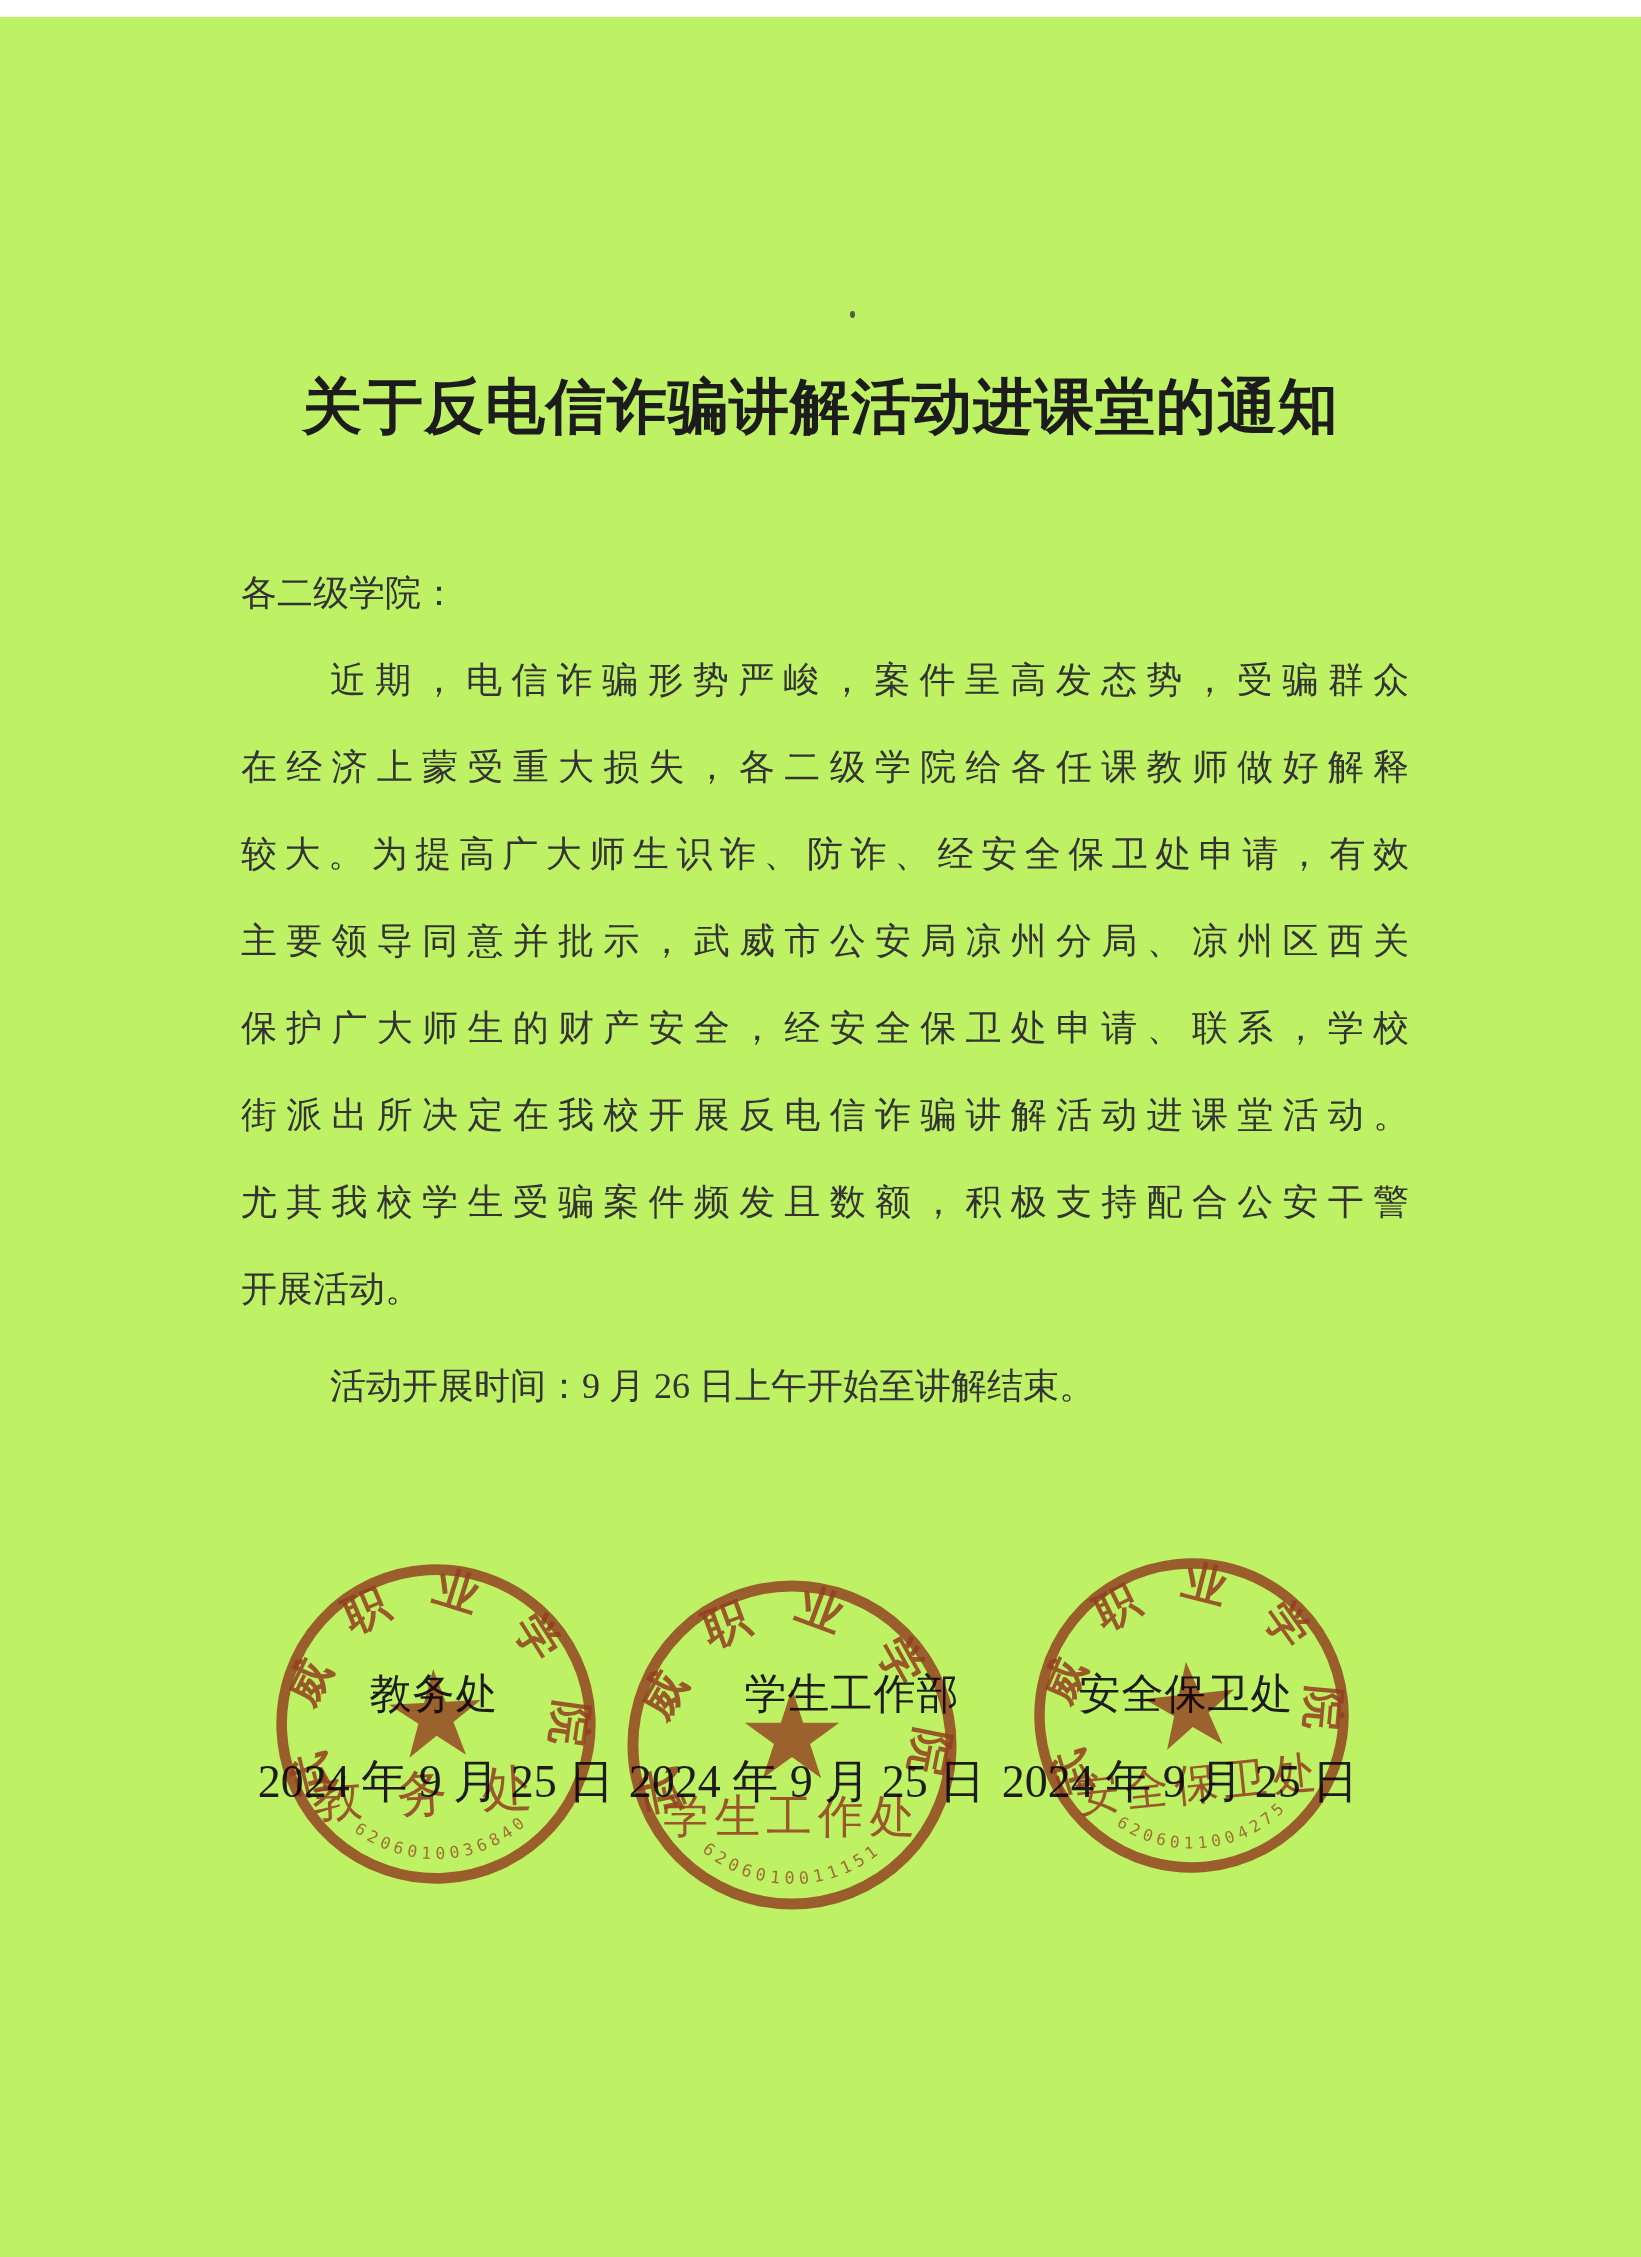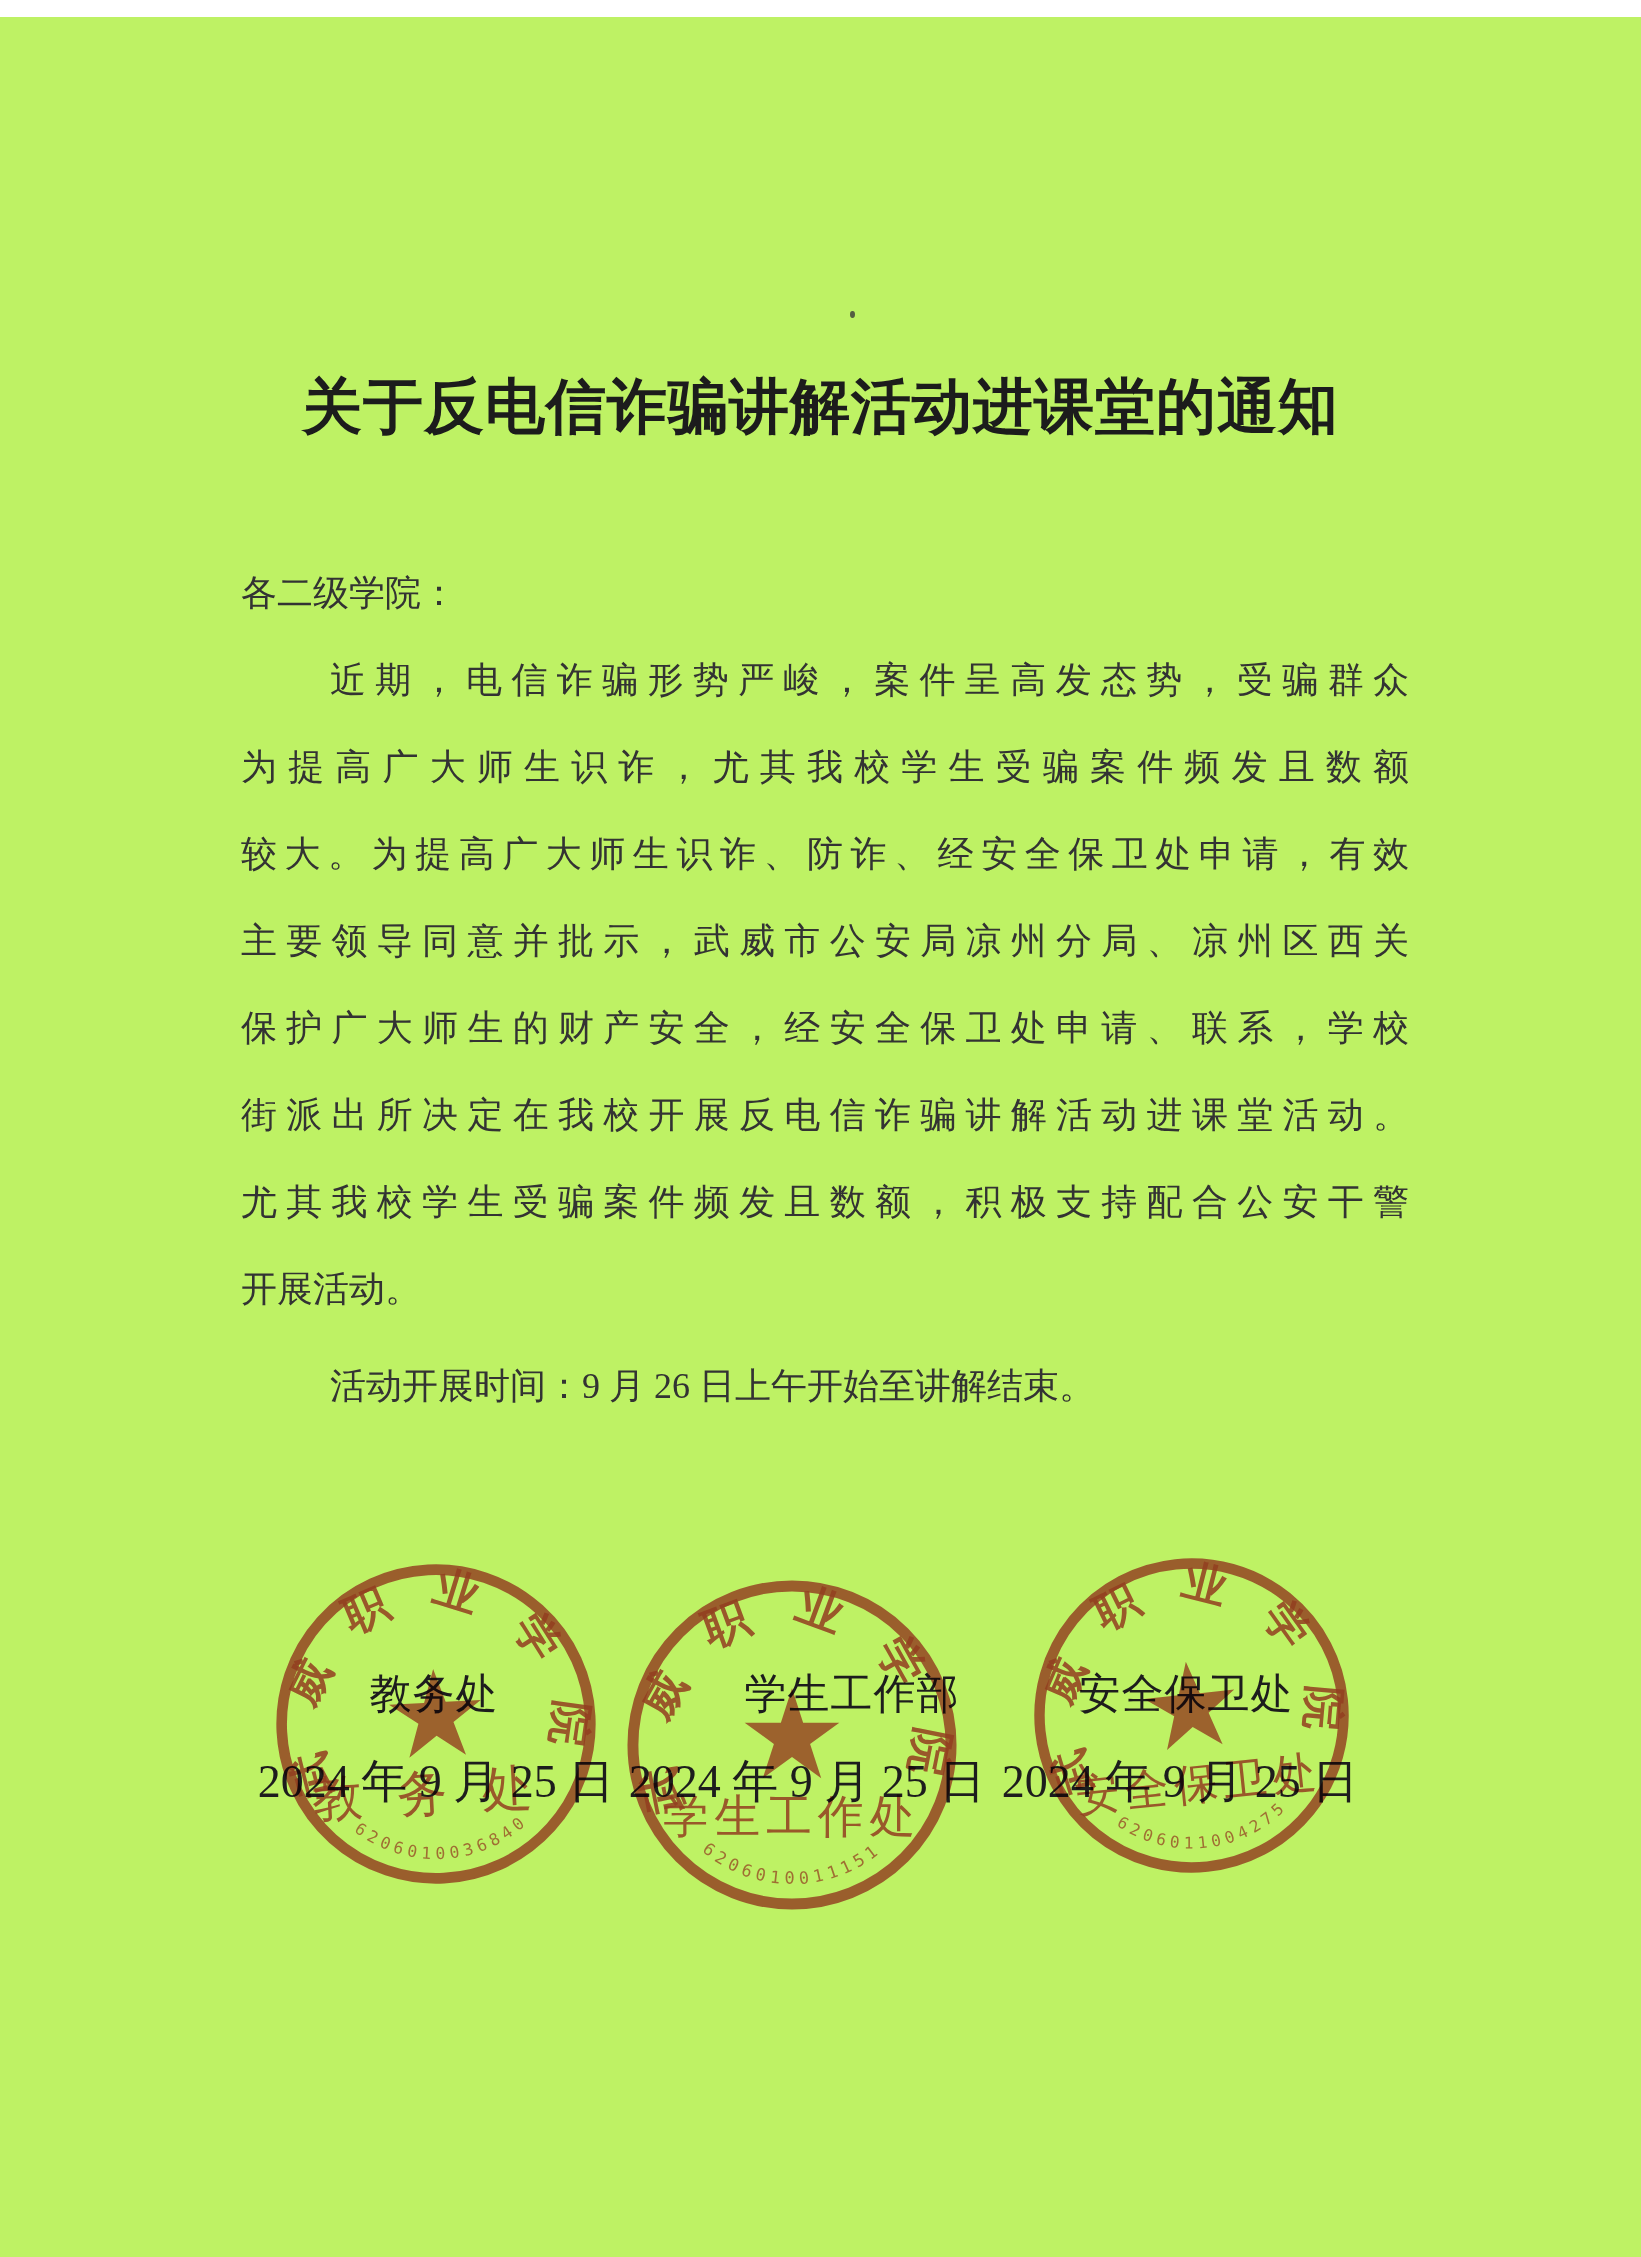--- a/index.html
+++ b/index.html
@@ -61,21 +61,21 @@
 
 <div class="page">
 
   <div class="speck"></div>
 
   <h1 class="title">关于反电信诈骗讲解活动进课堂的通知</h1>
 
   <div class="body-block">
     <div class="line">各二级学院：</div>
     <div class="line ind j">近期，电信诈骗形势严峻，案件呈高发态势，受骗群众</div>
-    <div class="line j">为提高广大师生识诈，尤其我校学生受骗案件频发且数额</div>
+    <div class="line j">在经济上蒙受重大损失，各二级学院给各任课教师做好解释</div>
     <div class="line j">较大。为提高广大师生识诈、防诈、经安全保卫处申请，有效</div>
     <div class="line j">主要领导同意并批示，武威市公安局凉州分局、凉州区西关</div>
     <div class="line j">保护广大师生的财产安全，经安全保卫处申请、联系，学校</div>
     <div class="line j">街派出所决定在我校开展反电信诈骗讲解活动进课堂活动。</div>
     <div class="line j">尤其我校学生受骗案件频发且数额，积极支持配合公安干警</div>
     <div class="line">开展活动。</div>
     <div class="line ind gap">活动开展时间：9 月 26 日上午开始至讲解结束。</div>
   </div>
 
   <div class="sig-layer">

